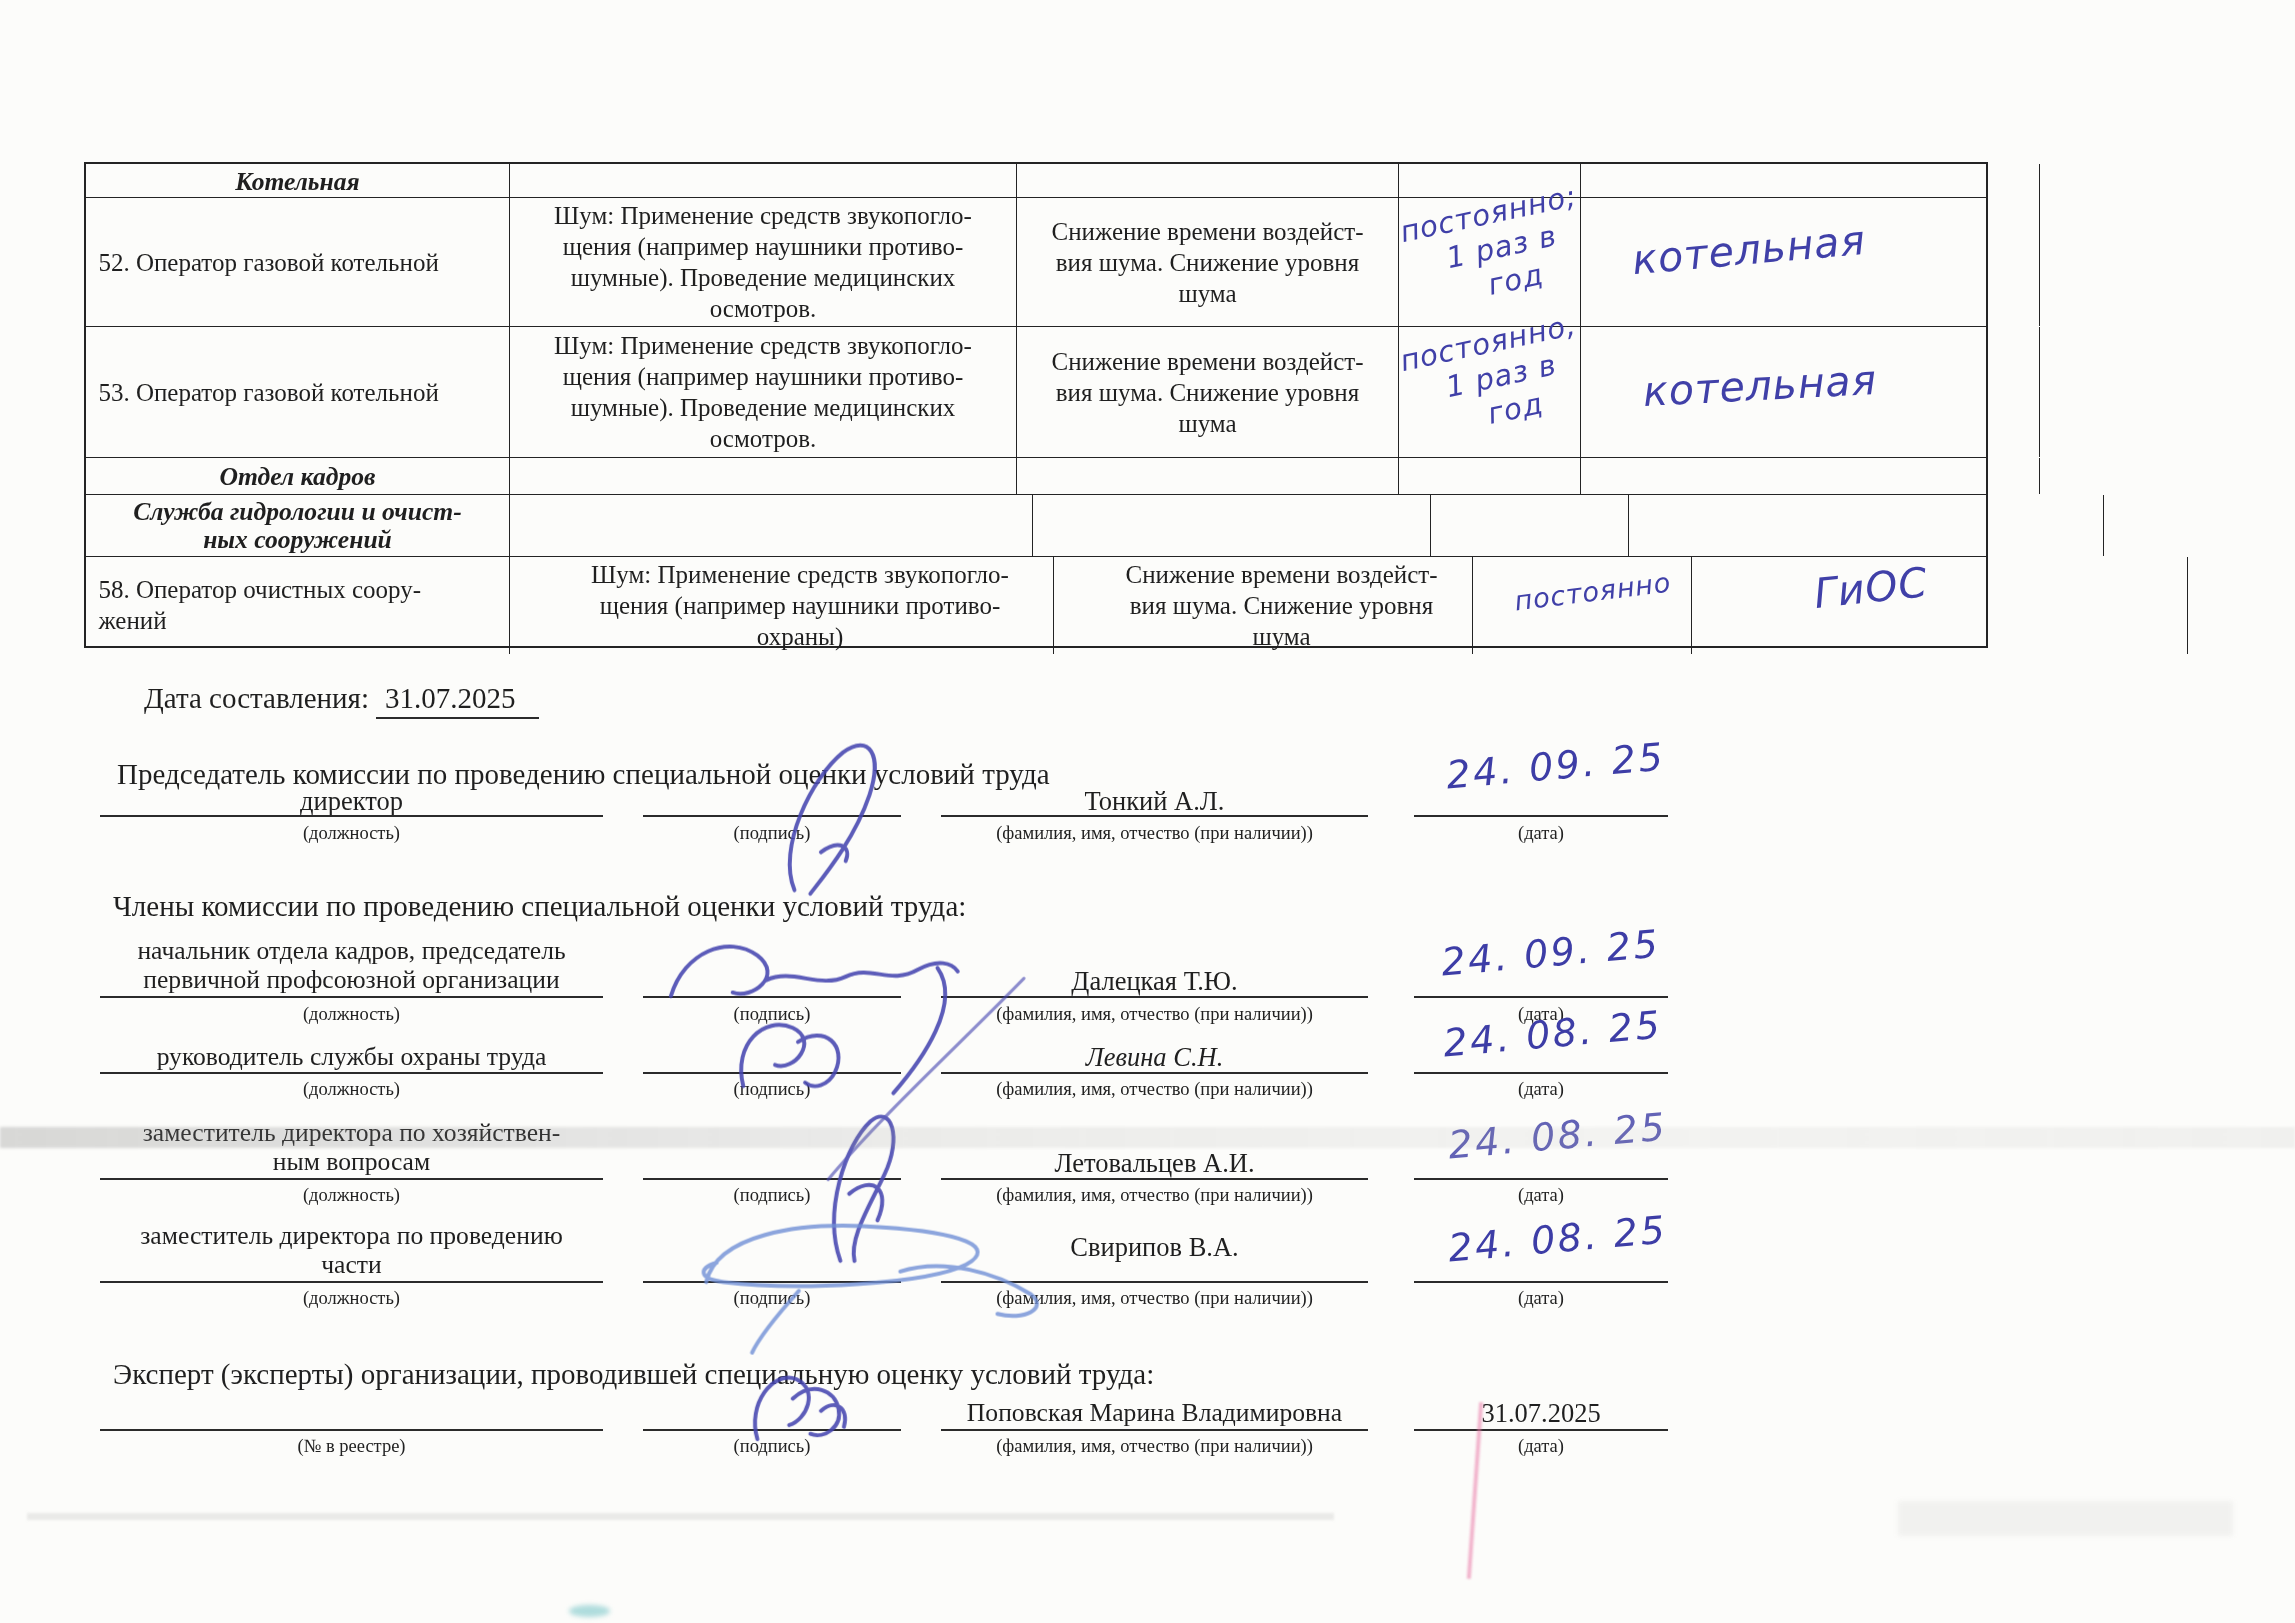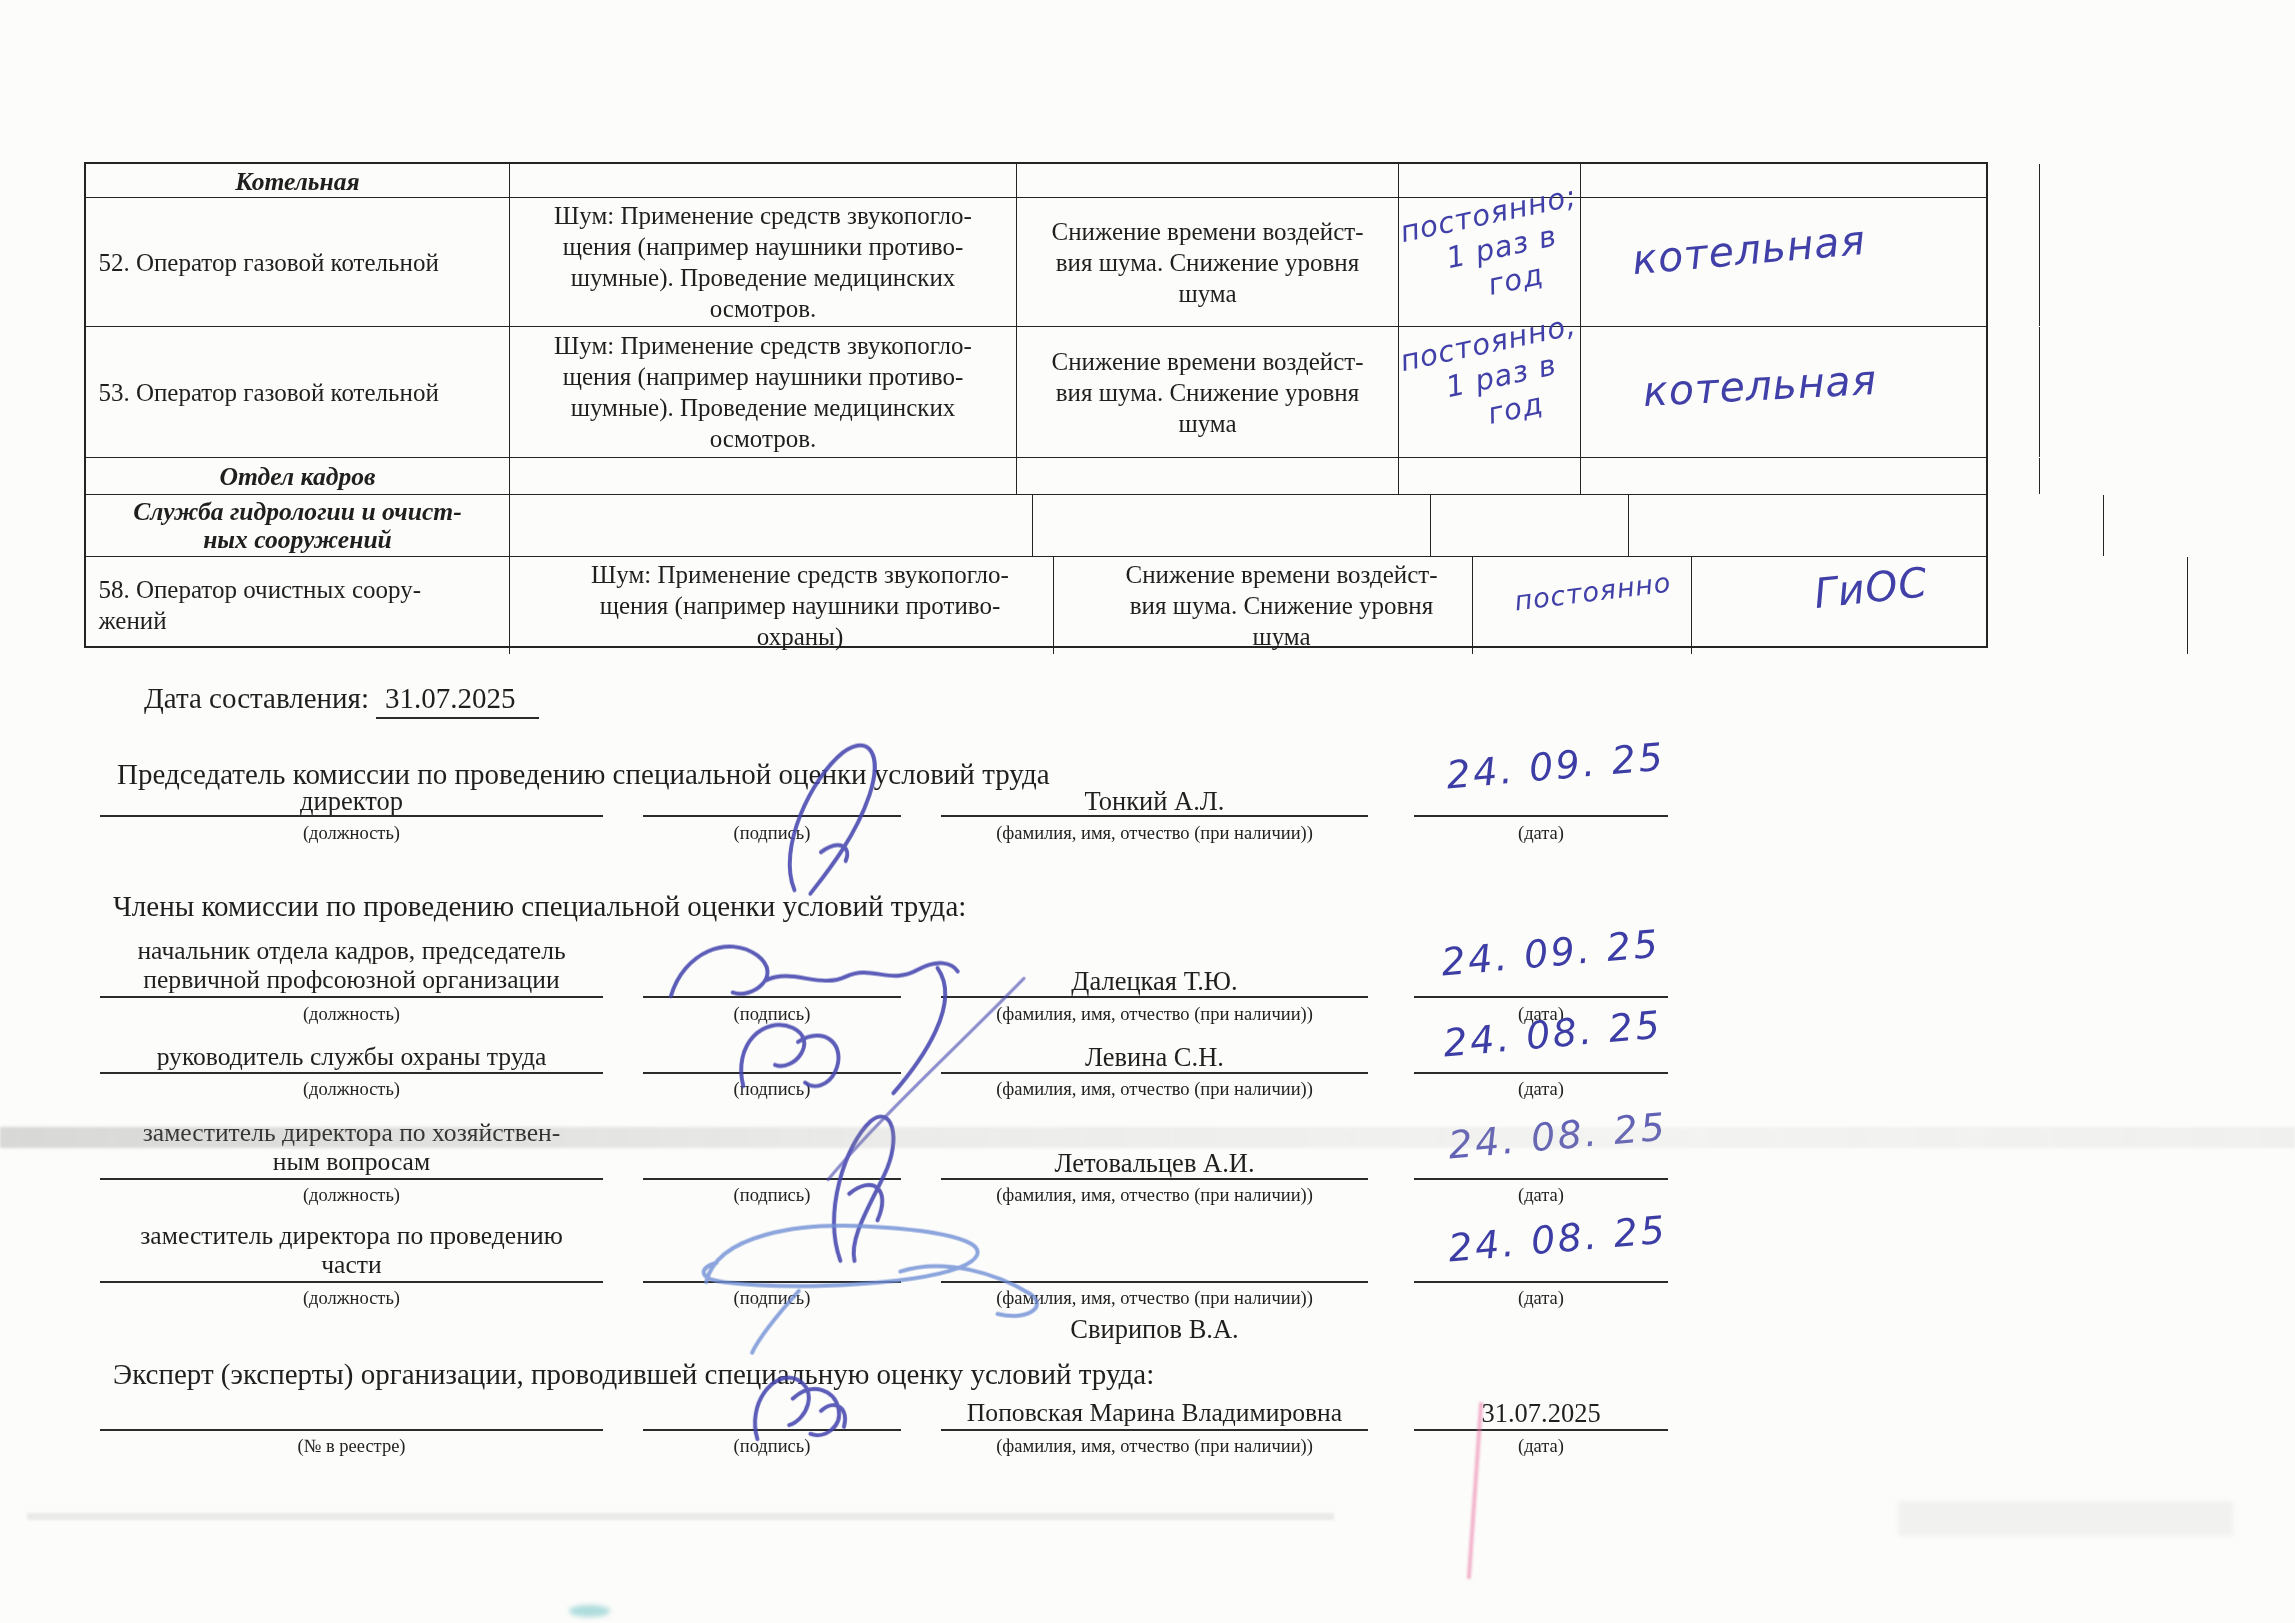--- a/index.html
+++ b/index.html
@@ -207,21 +207,21 @@
   <div class="ul" style="left:1414px;width:254px;top:996px;"></div>
   <div class="slot-lbl" style="left:1414px;width:254px;top:1004px;">(дата)</div>
 
   <div class="slot-val" style="left:100px;width:503px;top:1042px;font-size:25.6px;">
     <div>руководитель службы охраны труда</div>
   </div>
   <div class="ul" style="left:100px;width:503px;top:1072px;"></div>
   <div class="slot-lbl" style="left:100px;width:503px;top:1079px;">(должность)</div>
   <div class="ul" style="left:643px;width:258px;top:1072px;"></div>
   <div class="slot-lbl" style="left:643px;width:258px;top:1079px;">(подпись)</div>
-  <div class="slot-val" style="left:941px;width:427px;top:1042px;">Левина С.Н.</div>
+  <div class="slot-val" style="left:941px;width:427px;top:1042px;font-style:italic;">Левина С.Н.</div>
   <div class="ul" style="left:941px;width:427px;top:1072px;"></div>
   <div class="slot-lbl" style="left:941px;width:427px;top:1079px;">(фамилия, имя, отчество (при наличии))</div>
   <div class="hwdate" style="left:1443px;top:1012px;">24. 08. 25</div>
   <div class="ul" style="left:1414px;width:254px;top:1072px;"></div>
   <div class="slot-lbl" style="left:1414px;width:254px;top:1079px;">(дата)</div>
 
   <div class="slot-val" style="left:100px;width:503px;top:1118px;font-size:25.6px;line-height:29px;">
     <div>заместитель директора по хозяйствен-</div>
     <div>ным вопросам</div>
   </div>
@@ -237,21 +237,21 @@
   <div class="slot-lbl" style="left:1414px;width:254px;top:1185px;">(дата)</div>
 
   <div class="slot-val" style="left:100px;width:503px;top:1221px;font-size:25.6px;line-height:29px;">
     <div>заместитель директора по проведению</div>
     <div>части</div>
   </div>
   <div class="ul" style="left:100px;width:503px;top:1281px;"></div>
   <div class="slot-lbl" style="left:100px;width:503px;top:1288px;">(должность)</div>
   <div class="ul" style="left:643px;width:258px;top:1281px;"></div>
   <div class="slot-lbl" style="left:643px;width:258px;top:1288px;">(подпись)</div>
-  <div class="slot-val" style="left:941px;width:427px;top:1314px;">Свирипов В.А.</div>
+  <div class="slot-val" style="left:941px;width:427px;top:1232px;">Свирипов В.А.</div>
   <div class="ul" style="left:941px;width:427px;top:1281px;"></div>
   <div class="slot-lbl" style="left:941px;width:427px;top:1288px;">(фамилия, имя, отчество (при наличии))</div>
   <div class="hwdate" style="left:1448px;top:1217px;">24. 08. 25</div>
   <div class="ul" style="left:1414px;width:254px;top:1281px;"></div>
   <div class="slot-lbl" style="left:1414px;width:254px;top:1288px;">(дата)</div>
 
   <div class="abs h-serif" style="left:113px;top:1358px;">Эксперт (эксперты) организации, проводившей специальную оценку условий труда:</div>
 
   <div class="ul" style="left:100px;width:503px;top:1429px;"></div>
   <div class="slot-lbl" style="left:100px;width:503px;top:1436px;">(№ в реестре)</div>

